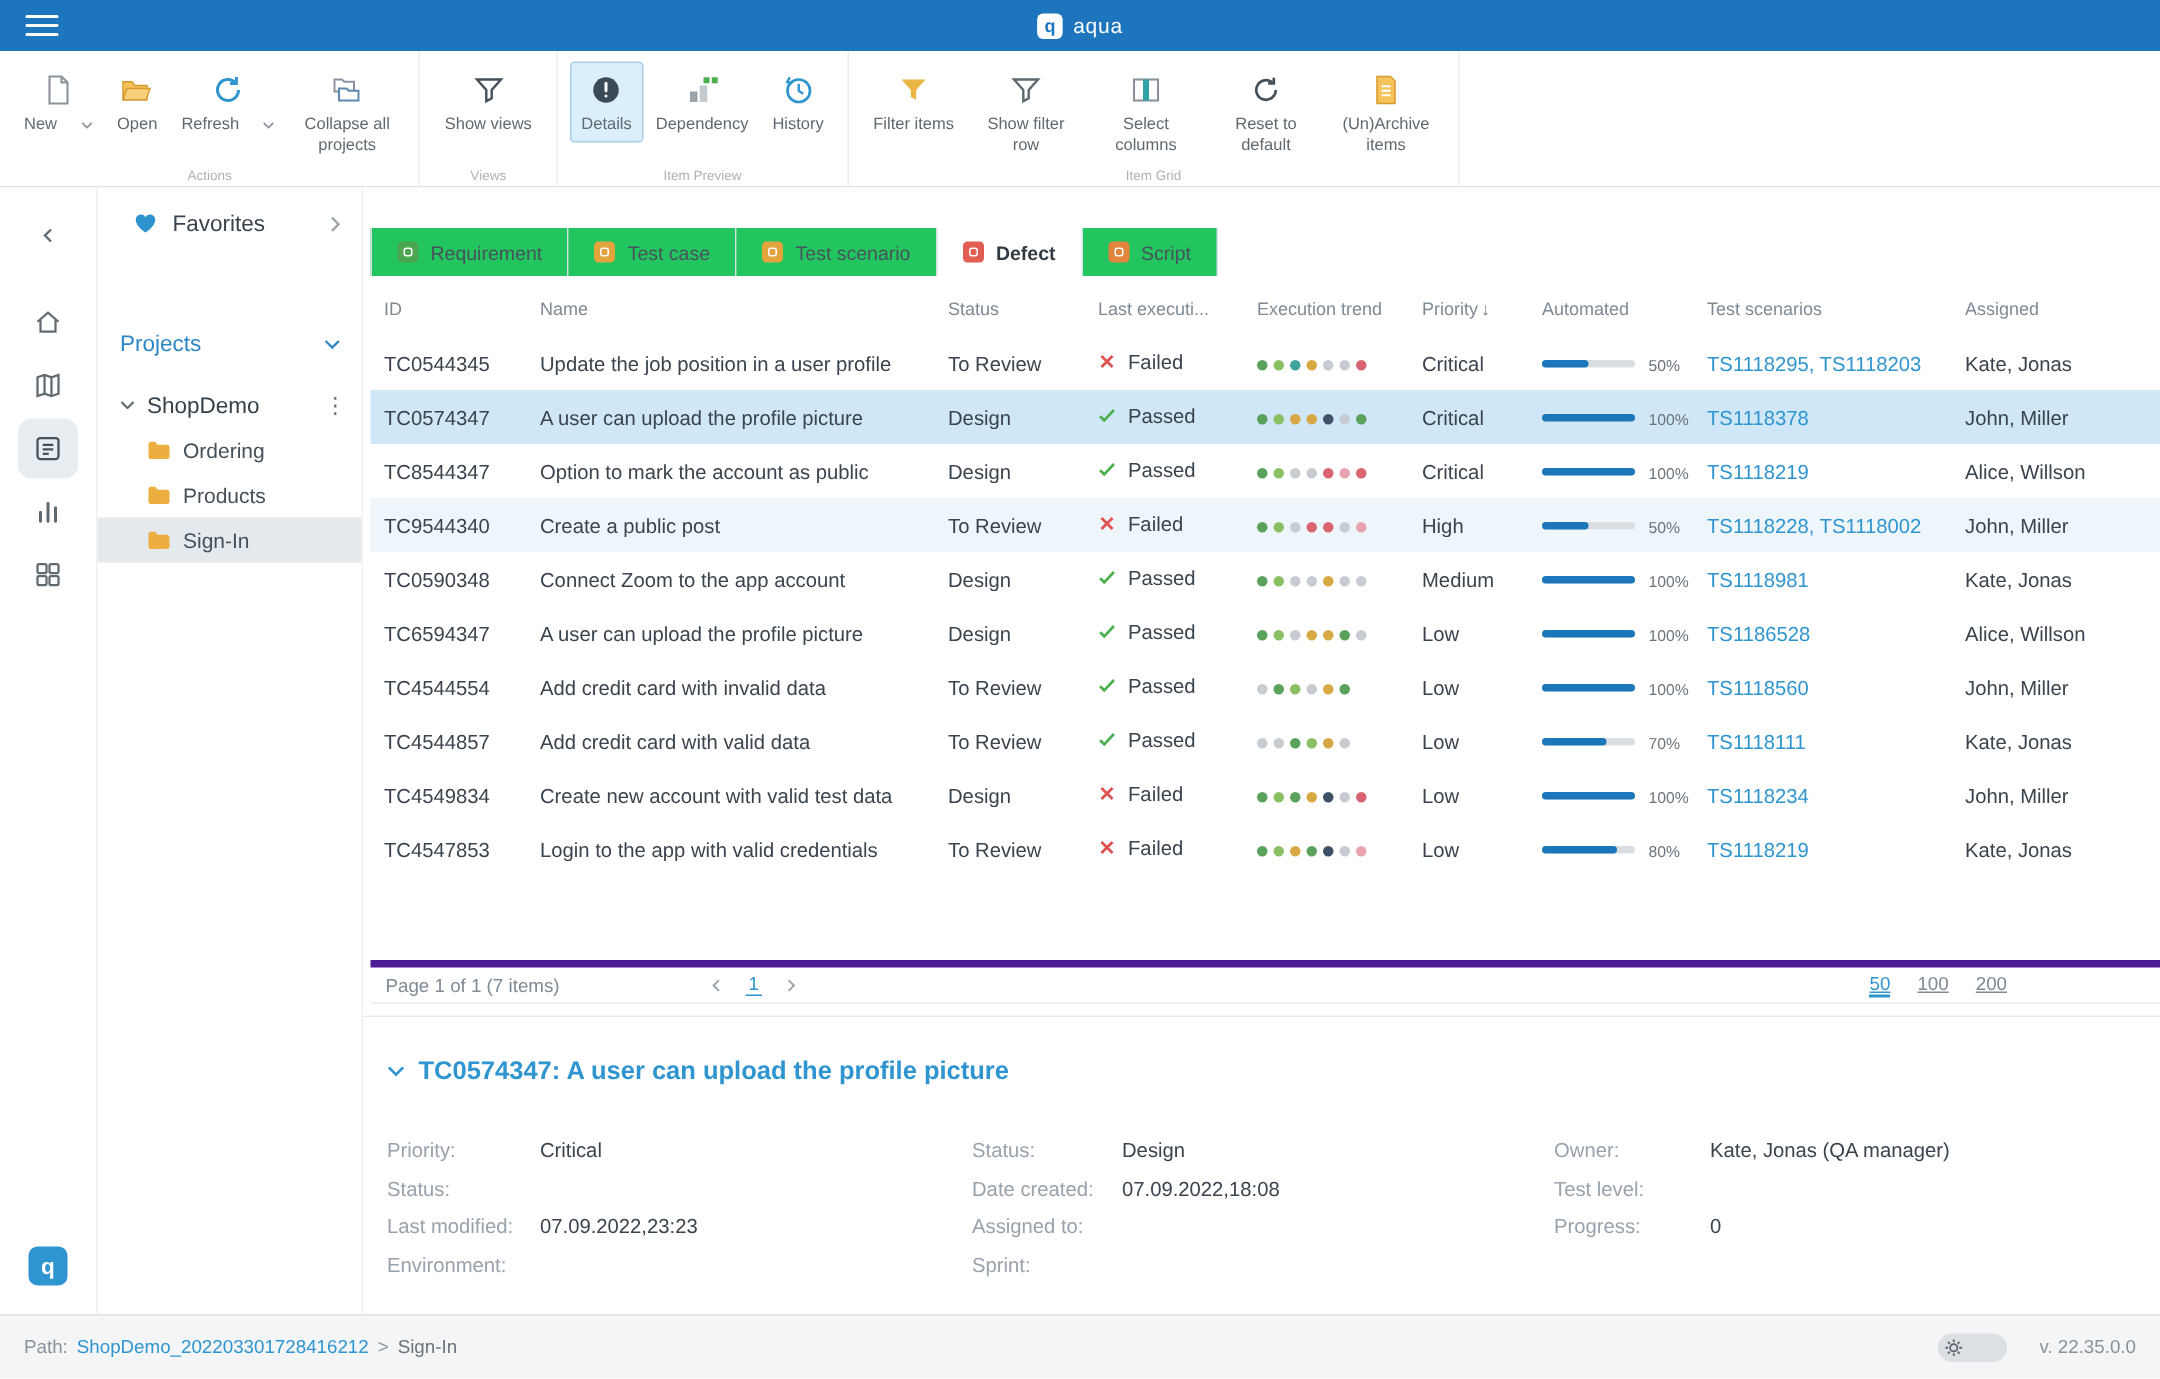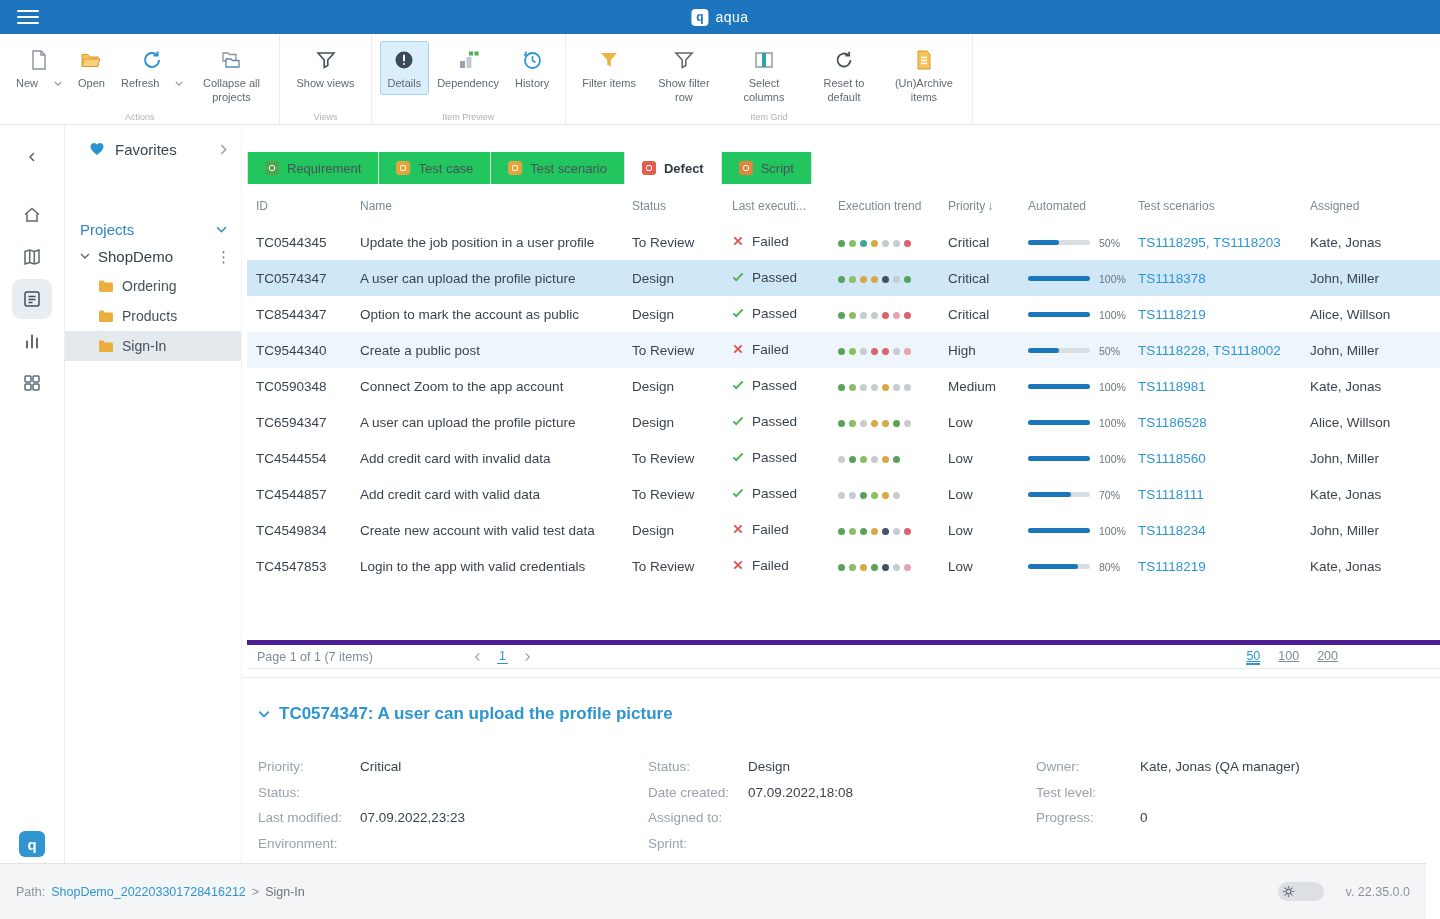--- a/index.html
+++ b/index.html
@@ -41,21 +41,21 @@
   .rail-item { width:40px; height:40px; display:grid; place-items:center; border-radius:9px; color:#5f6970; margin-bottom:2px; cursor:pointer; }
   .rail-item.selected { background:#e8edf1; }
   .rail-logo { margin-top:auto; margin-bottom:22px; width:26px; height:26px; background:#2f95d0; border-radius:6px; color:#fff; font-weight:bold; display:grid; place-items:center; font-size:15px; cursor:pointer; }
 
   
   .sidebar { position:absolute; top:125px; left:65px; bottom:40px; width:177px; background:#fff; border-right:1px solid #f0f2f4; }
   .fav-row { margin-top:12px; padding-left:24px; padding-right:12px; display:flex; align-items:center; height:24px; color:#3a444e; font-size:15px; gap:10px; cursor:pointer; }
   .fav-chev { margin-left:auto; color:#9aa3ab; }
   .projects-row { margin-top:56px; padding:0 14px 0 15px; display:flex; align-items:center; height:24px; color:#2e86c4; font-size:15px; cursor:pointer; }
   .projects-chev { margin-left:auto; color:#2e86c4; }
-  .tree { }
+  .tree { margin-top:14px; }
   .tree-parent { display:flex; align-items:center; height:30px; padding:0 10px 0 15px; font-size:15px; color:#33404a; gap:8px; cursor:pointer; }
   .kebab { margin-left:auto; color:#6b747c; font-size:15px; line-height:1; cursor:pointer; }
   .tree-child { display:flex; align-items:center; height:30px; padding-left:33px; gap:8px; font-size:14px; color:#45505a; cursor:pointer; }
   .tree-child.selected { background:#e4e9ed; }
 
   
   .main { position:absolute; top:125px; left:242px; right:0; bottom:40px; background:#fff; }
   .tabs { display:flex; margin:27px 0 0 5px; }
   .tab { display:flex; align-items:center; gap:8px; height:32px; padding:0 17px; background:#22c55e; border-right:1px solid #dadfe4; font-size:13px; color:#48525c; cursor:pointer; }
   .tab:first-child { border-left:1px solid #dadfe4; }
@@ -92,21 +92,21 @@
   .dtitle { display:flex; align-items:center; gap:9px; margin:26px 0 0 16px; color:#2f95d0; font-size:17px; font-weight:bold; cursor:pointer; }
   .dcols { position:relative; height:130px; margin-top:30px; }
   .dcol { position:absolute; top:0; }
   .dcol1 { left:16px; } .dcol2 { left:406px; } .dcol3 { left:794px; }
   .drow { display:flex; height:25.5px; align-items:center; font-size:13.5px; }
   .dlabel { color:#98a2ac; flex:none; }
   .dcol1 .dlabel { width:102px; } .dcol2 .dlabel { width:100px; } .dcol3 .dlabel { width:104px; }
   .dvalue { color:#3a444e; }
 
   
-  .footer { position:absolute; left:0; right:14px; bottom:0; height:56px; background:#f4f5f6; border-top:1px solid #e0e3e6; display:flex; align-items:center; padding:0 16px; font-size:12.5px; color:#8a939c; gap:6px; }
+  .footer { position:absolute; left:0; right:0; bottom:0; height:43px; background:#f4f5f6; border-top:1px solid #e0e3e6; display:flex; align-items:center; padding:0 16px; font-size:12.5px; color:#8a939c; gap:6px; }
   .fcurrent { color:#6b747c; }
   .gearpill { margin-left:auto; width:46px; height:19px; background:#dcdfe3; border-radius:10px; display:flex; align-items:center; padding-left:4px; cursor:pointer; }
   .version { margin-left:16px; }
 </style>
 </head>
 <body>
 
 <header class="topbar">
   <div class="burger">
       <i></i>

